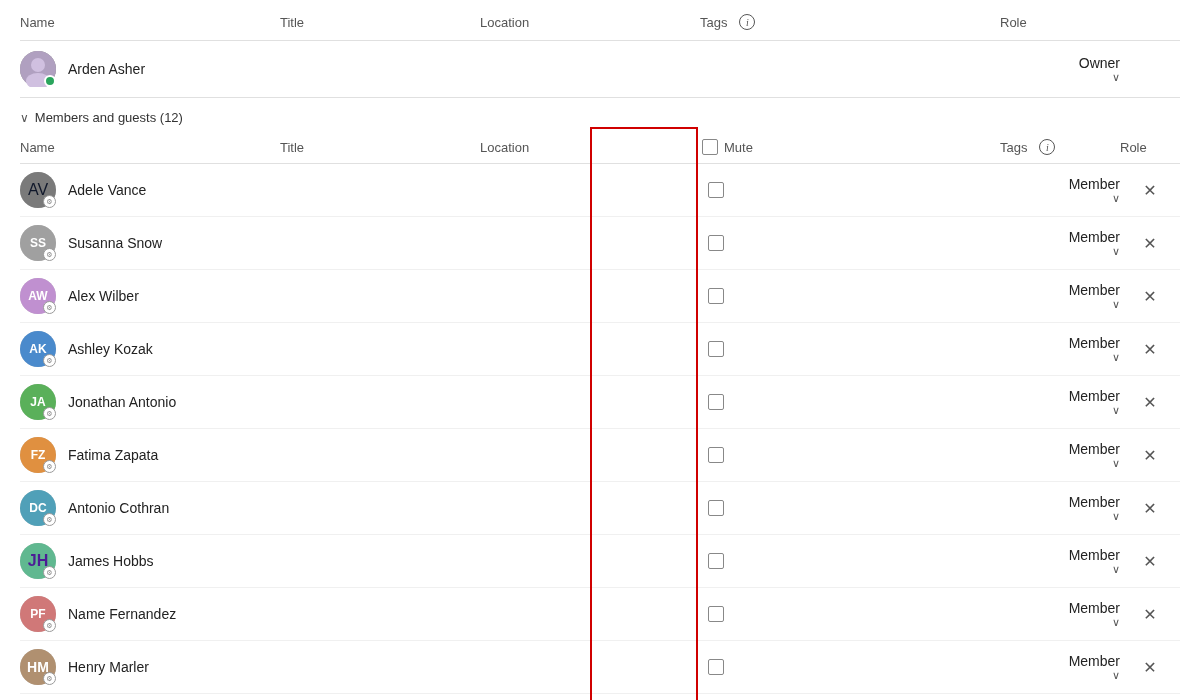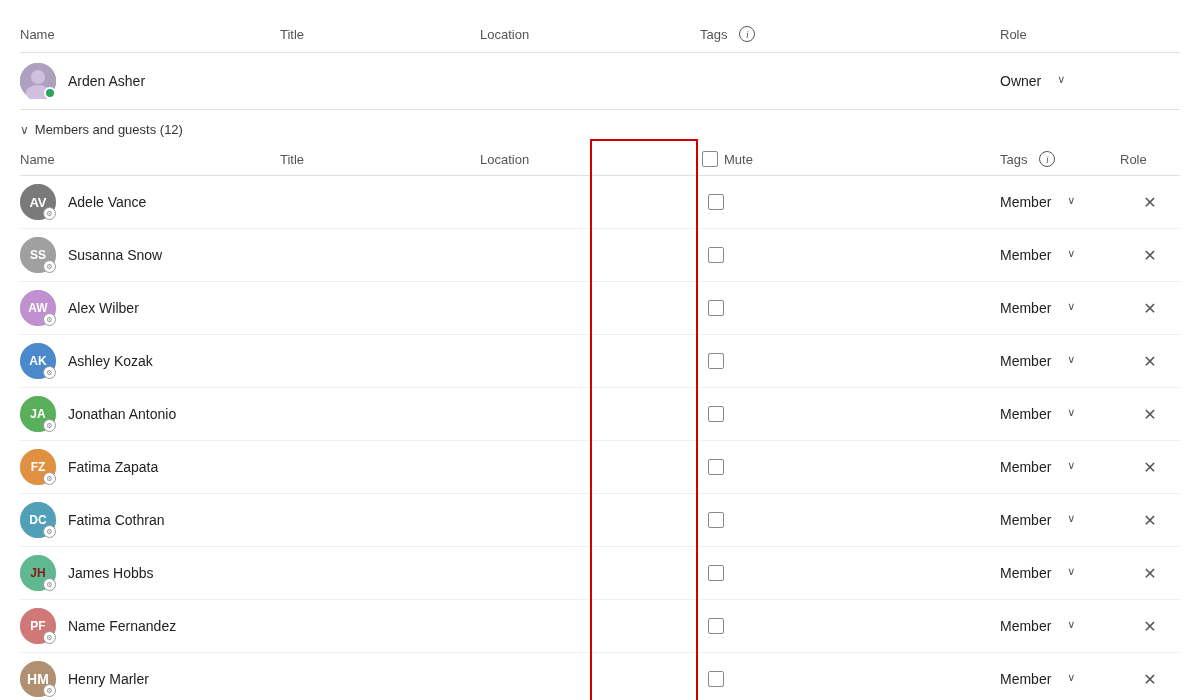--- a/index.html
+++ b/index.html
@@ -10,21 +10,21 @@
       font-size: 14px;
       width: 1200px;
       height: 700px;
       overflow: hidden;
     }
 
     .table-container {
       width: 1200px;
       height: 700px;
       overflow-y: auto;
-      padding: 12px 20px;
+      padding: 0 20px;
     }
 
     .header-row {
       display: grid;
       grid-template-columns: 260px 200px 220px 140px 1fr 120px 60px;
       align-items: center;
       padding: 14px 0 10px 0;
       border-bottom: 1px solid #e0e0e0;
       color: #555;
       font-size: 13px;
@@ -127,22 +127,23 @@
       border: 2px solid #888;
       display: flex;
       align-items: center;
       justify-content: center;
       font-size: 7px;
       color: #888;
     }
 
     .role-cell {
       display: flex;
-      align-items: flex-start;
-      gap: 16px;
+      align-items: flex-end;
+      gap: 0;
+      flex-direction: column;
     }
 
     .chevron {
       font-size: 11px;
       color: #555;
     }
 
     .remove-btn {
       cursor: pointer;
       color: #555;
@@ -286,21 +287,21 @@
       border: 2px solid #d00000;
       pointer-events: none;
       z-index: 10;
     "></div>
   </div>
 
   <div id="members-list">
   <div class="member-row">
     <div class="name-cell col-name">
       <div class="avatar-photo" style="position:relative;">
-        <div class="avatar" style="background:#7a7a7a; width:36px; height:36px; border-radius:50%; font-size:13px; font-weight:700; color:#ffffff; display:flex; align-items:center; justify-content:center;">AV</div>
+        <div class="avatar" style="background:#7a7a7a; width:36px; height:36px; border-radius:50%; font-size:16px; font-weight:400; color:#0f172a; display:flex; align-items:center; justify-content:center;">AV</div>
         <span class="status-dot gear" style="position:absolute; bottom:0; right:0; width:13px; height:13px; border-radius:50%; background:#fff; border:1.5px solid #999; display:flex; align-items:center; justify-content:center; font-size:7px; color:#888;">⚙</span>
       </div>
       <span>Adele Vance</span>
     </div>
     <div class="col-title"></div>
     <div class="col-location"></div>
     <div class="checkbox-cell col-mute">
       <span class="checkbox-custom"></span>
     </div>
     <div></div>
@@ -409,38 +410,38 @@
       <span class="chevron">∨</span>
     </div>
     <div class="remove-btn col-remove">✕</div>
   </div>
       <div class="member-row">
     <div class="name-cell col-name">
       <div class="avatar-photo" style="position:relative;">
         <div class="avatar" style="background:#50a0b8; width:36px; height:36px; border-radius:50%; font-size:12px; font-weight:600; color:#fff; display:flex; align-items:center; justify-content:center;">DC</div>
         <span class="status-dot gear" style="position:absolute; bottom:0; right:0; width:13px; height:13px; border-radius:50%; background:#fff; border:1.5px solid #999; display:flex; align-items:center; justify-content:center; font-size:7px; color:#888;">⚙</span>
       </div>
-      <span>Fatima Cothran</span>
-    </div>
-    <div class="col-title"></div>
-    <div class="col-location"></div>
-    <div class="checkbox-cell col-mute">
-      <span class="checkbox-custom"></span>
-    </div>
-    <div></div>
-    <div class="col-role role-cell">
-      <span>Member</span>
-      <span class="chevron">∨</span>
-    </div>
-    <div class="remove-btn col-remove">✕</div>
-  </div>
-      <div class="member-row">
-    <div class="name-cell col-name">
-      <div class="avatar-photo" style="position:relative;">
-        <div class="avatar" style="background:#60b890; width:36px; height:36px; border-radius:50%; font-size:12px; font-weight:600; color:#7f1d1d; display:flex; align-items:center; justify-content:center;">JH</div>
+      <span>Antonio Cothran</span>
+    </div>
+    <div class="col-title"></div>
+    <div class="col-location"></div>
+    <div class="checkbox-cell col-mute">
+      <span class="checkbox-custom"></span>
+    </div>
+    <div></div>
+    <div class="col-role role-cell">
+      <span>Member</span>
+      <span class="chevron">∨</span>
+    </div>
+    <div class="remove-btn col-remove">✕</div>
+  </div>
+      <div class="member-row">
+    <div class="name-cell col-name">
+      <div class="avatar-photo" style="position:relative;">
+        <div class="avatar" style="background:#60b890; width:36px; height:36px; border-radius:50%; font-size:16px; font-weight:600; color:#4c1d95; display:flex; align-items:center; justify-content:center;">JH</div>
         <span class="status-dot gear" style="position:absolute; bottom:0; right:0; width:13px; height:13px; border-radius:50%; background:#fff; border:1.5px solid #999; display:flex; align-items:center; justify-content:center; font-size:7px; color:#888;">⚙</span>
       </div>
       <span>James Hobbs</span>
     </div>
     <div class="col-title"></div>
     <div class="col-location"></div>
     <div class="checkbox-cell col-mute">
       <span class="checkbox-custom"></span>
     </div>
     <div></div>

